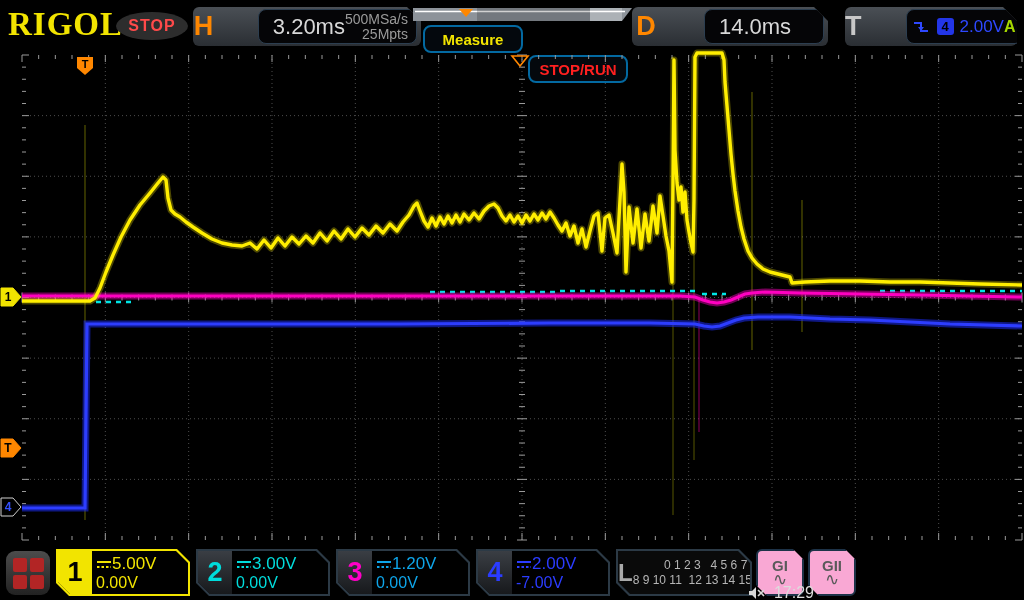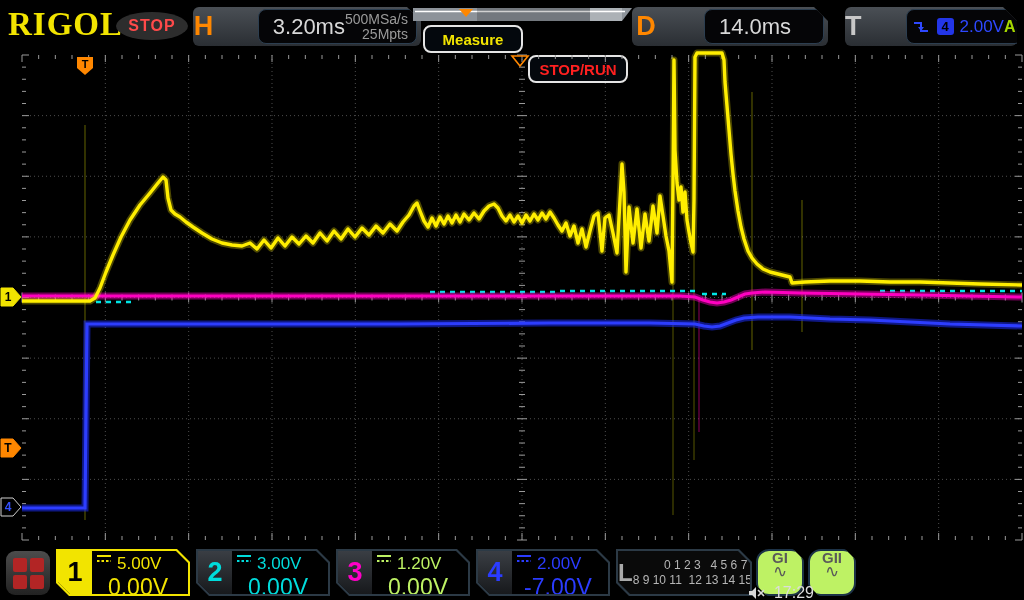--- a/index.html
+++ b/index.html
@@ -24,21 +24,21 @@
   .tb-value{font-size:22px;color:#d8d8d8;padding-left:14px;white-space:nowrap;}
   .rate-col{margin-left:auto;padding-right:8px;text-align:right;color:#9a9a9a;font-size:14px;line-height:15px;}
   #d-box{left:632px;width:196px;}
   #d-box .inner-box{width:152px;}
   #t-box{left:845px;width:172px;}
   #t-box .inner-box{width:128px;padding:0 6px;}
   .trig-chan{width:17px;height:17px;background:#2336e8;border-radius:3px;color:#000;
     font-size:13px;font-weight:bold;display:flex;align-items:center;justify-content:center;margin:0 6px 0 8px;}
   .trig-level{color:#2e48ff;font-size:17px;}
   .trig-mode{margin-left:auto;color:#a6d800;font-size:16px;font-weight:bold;}
-  .top-btn{position:absolute;top:25px;width:96px;height:24px;background:#04080d;border:2px solid #e5e5e5;
+  .top-btn{position:absolute;top:25px;width:96px;height:24px;background:#04080d;border:2px solid #0369a1;
     border-radius:8px;display:flex;align-items:center;justify-content:center;font-size:15px;font-weight:bold;}
   #btn-measure{left:423px;color:#f2e400;}
   #btn-stoprun{left:528px;color:#ff2020;margin-top:30px;}
   
   #mem-strip{position:absolute;left:413px;top:8px;width:219px;height:13px;background:#8d939a;
     clip-path:polygon(0 0,100% 0,calc(100% - 10px) 100%,0 100%);}
   #mem-strip svg{position:absolute;left:0;top:0;}
 
   
   #scope-svg{position:absolute;left:0;top:0;}
@@ -48,37 +48,37 @@
     background:linear-gradient(#4c4c4c,#222);display:grid;grid-template-columns:14px 14px;
     grid-template-rows:14px 14px;gap:3px;align-content:center;justify-content:center;}
   .menu-btn span{background:#b22525;border-radius:2px;}
   .ch-block{position:absolute;top:549px;width:134px;height:47px;
     clip-path:polygon(0 0,calc(100% - 13px) 0,100% 13px,100% 100%,13px 100%,0 calc(100% - 13px));}
   .ch-inner{position:absolute;inset:2px;background:#000;display:flex;
     clip-path:polygon(0 0,calc(100% - 12px) 0,100% 12px,100% 100%,12px 100%,0 calc(100% - 12px));}
   .ch-num{width:34px;display:flex;align-items:center;justify-content:center;
     font-size:27px;font-weight:bold;background:linear-gradient(#3a3e44,#17191c);}
   .ch-info{flex:1;padding:3px 8px 0 4px;display:flex;flex-direction:column;}
-  .ch-scale{display:flex;align-items:flex-start;gap:5px;font-size:17px;}
-  .ch-offset{text-align:center;font-size:23px;}
+  .ch-scale{display:flex;align-items:center;font-size:17px;}
+  .ch-offset{text-align:left;font-size:16px;}
   .blk-frame{background:#2c3a46;}
   #ch1.ch-block{background:#f2e400;}
   #ch1 .ch-num{background:#f2e400;color:#000;}
   #ch1 .ch-info{color:#f2e400;}
   #ch2 .ch-num{color:#00dcdc;} #ch2 .ch-info{color:#00dcdc;}
-  #ch3 .ch-num{color:#ff00c8;} #ch3 .ch-info{color:#bef264;border-radius:10px;}
+  #ch3 .ch-num{color:#ff00c8;} #ch3 .ch-info{color:#0ea5e9;border-radius:10px;}
   #ch4 .ch-num{color:#2b3cff;} #ch4 .ch-info{color:#2b3cff;}
   #lablock{position:absolute;left:616px;top:549px;width:136px;height:47px;background:#2c3a46;
     clip-path:polygon(0 0,calc(100% - 13px) 0,100% 13px,100% 100%,13px 100%,0 calc(100% - 13px));}
   #lablock .la-inner{position:absolute;inset:2px;background:#0a0a0a;display:flex;align-items:center;
     clip-path:polygon(0 0,calc(100% - 12px) 0,100% 12px,100% 100%,12px 100%,0 calc(100% - 12px));}
   .la-letter{width:32px;text-align:center;color:#aaa;font-size:24px;font-weight:bold;}
   .la-digits{flex:1;color:#b5b5b5;font-size:12px;line-height:15px;text-align:center;white-space:pre;}
-  .gen-btn{position:absolute;top:549px;width:48px;height:47px;background:#bef264;border:2px solid #1d3348;
-    border-radius:13px;box-sizing:border-box;display:flex;flex-direction:column;align-items:center;justify-content:flex-start;
+  .gen-btn{position:absolute;top:549px;width:48px;height:47px;background:#f9a8d4;border:2px solid #1d3348;
+    border-radius:6px;box-sizing:border-box;display:flex;flex-direction:column;align-items:center;justify-content:center;
     color:#5a5a5a;font-size:15px;font-weight:bold;line-height:14px;
     clip-path:polygon(0 0,calc(100% - 11px) 0,100% 11px,100% 100%,11px 100%,0 calc(100% - 11px));}
   #gen1{left:756px;} #gen2{left:808px;}
   .gen-wave{font-size:17px;font-weight:normal;}
   .status-right{position:absolute;right:10px;top:560px;display:flex;align-items:center;gap:8px;color:#e8e8e8;}
   .lxi{font-style:italic;font-weight:bold;font-size:17px;letter-spacing:-1px;margin-top:45px;}
   .clock{font-size:16px;color:#dcdcdc;}
 </style>
 </head>
 <body>

